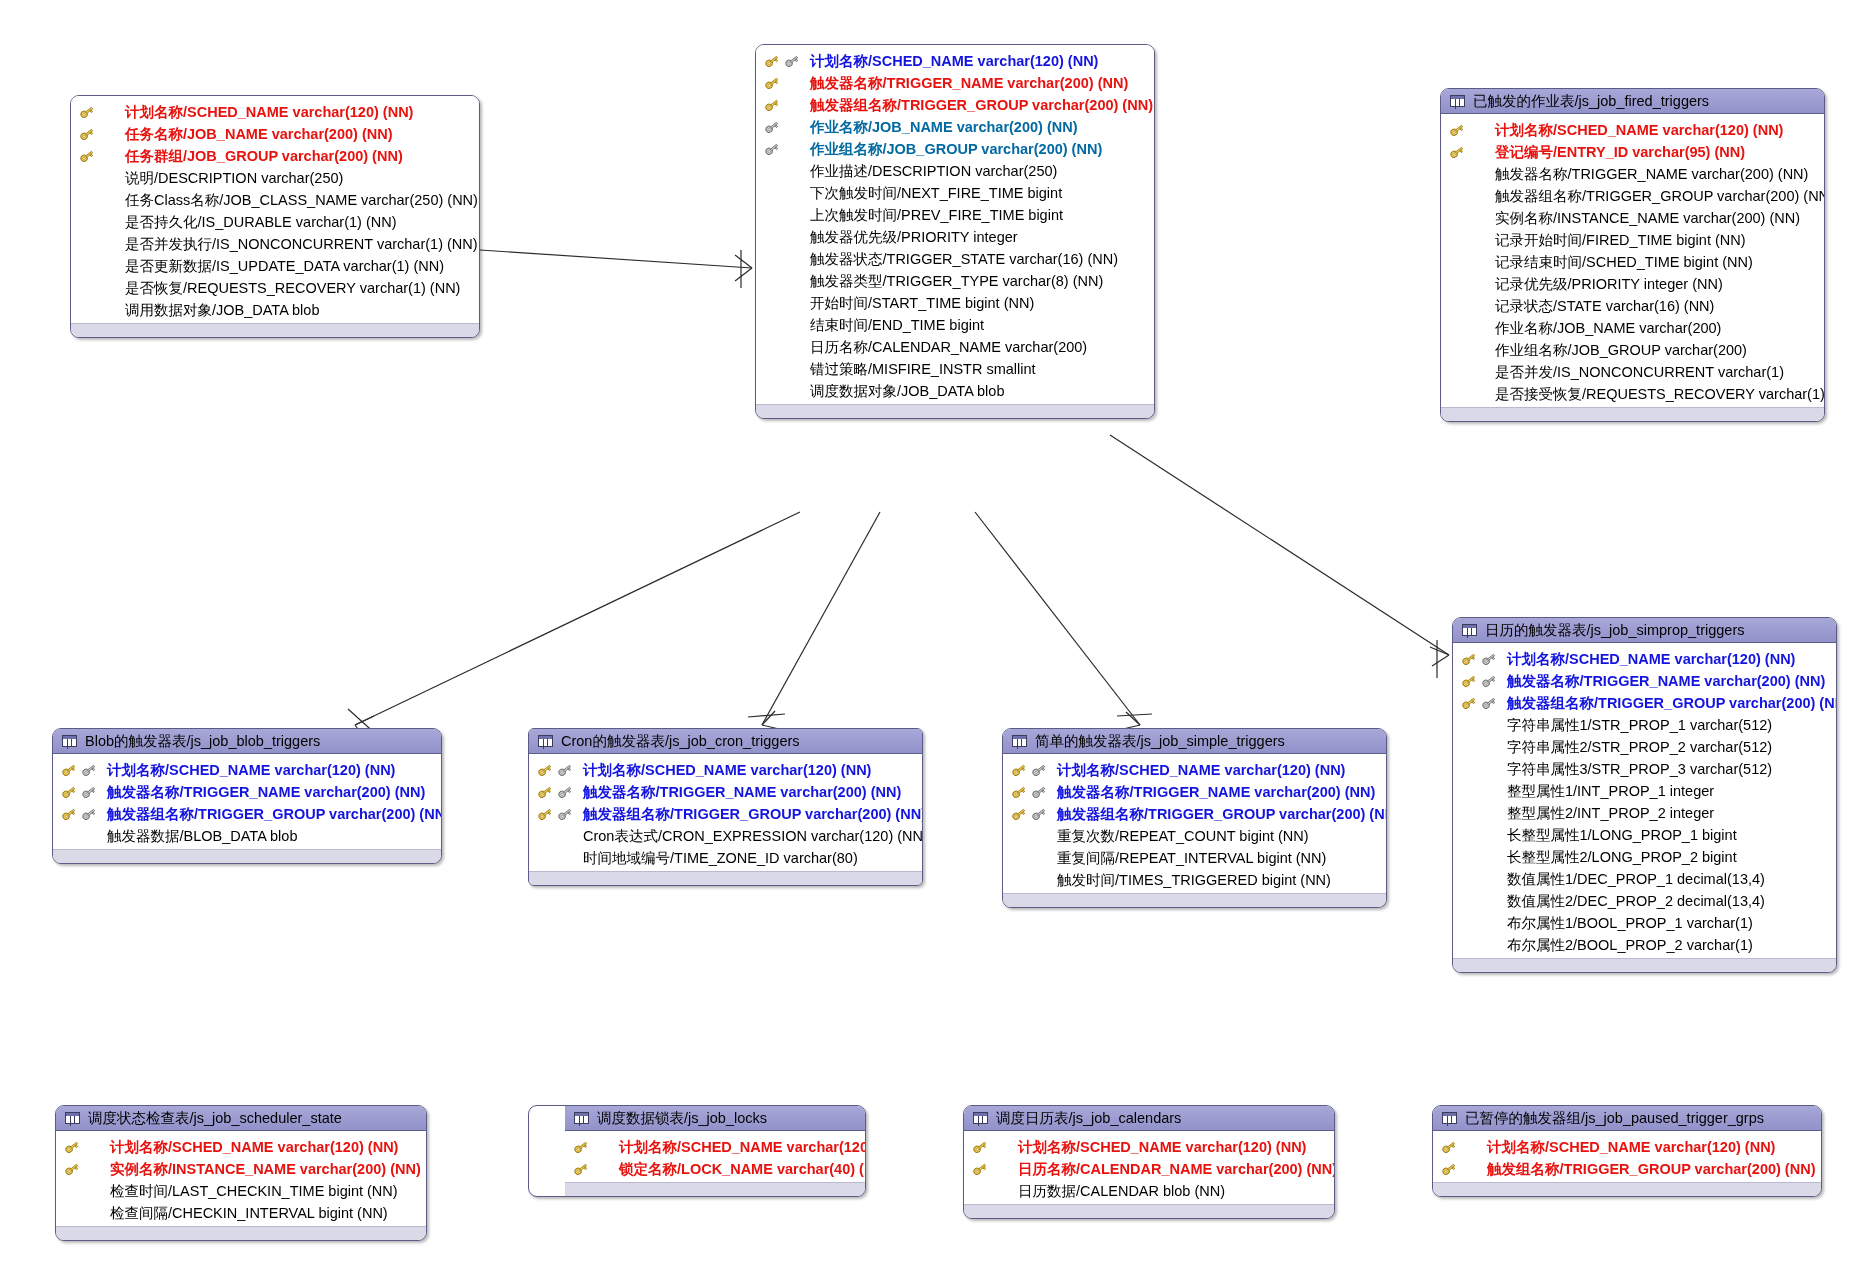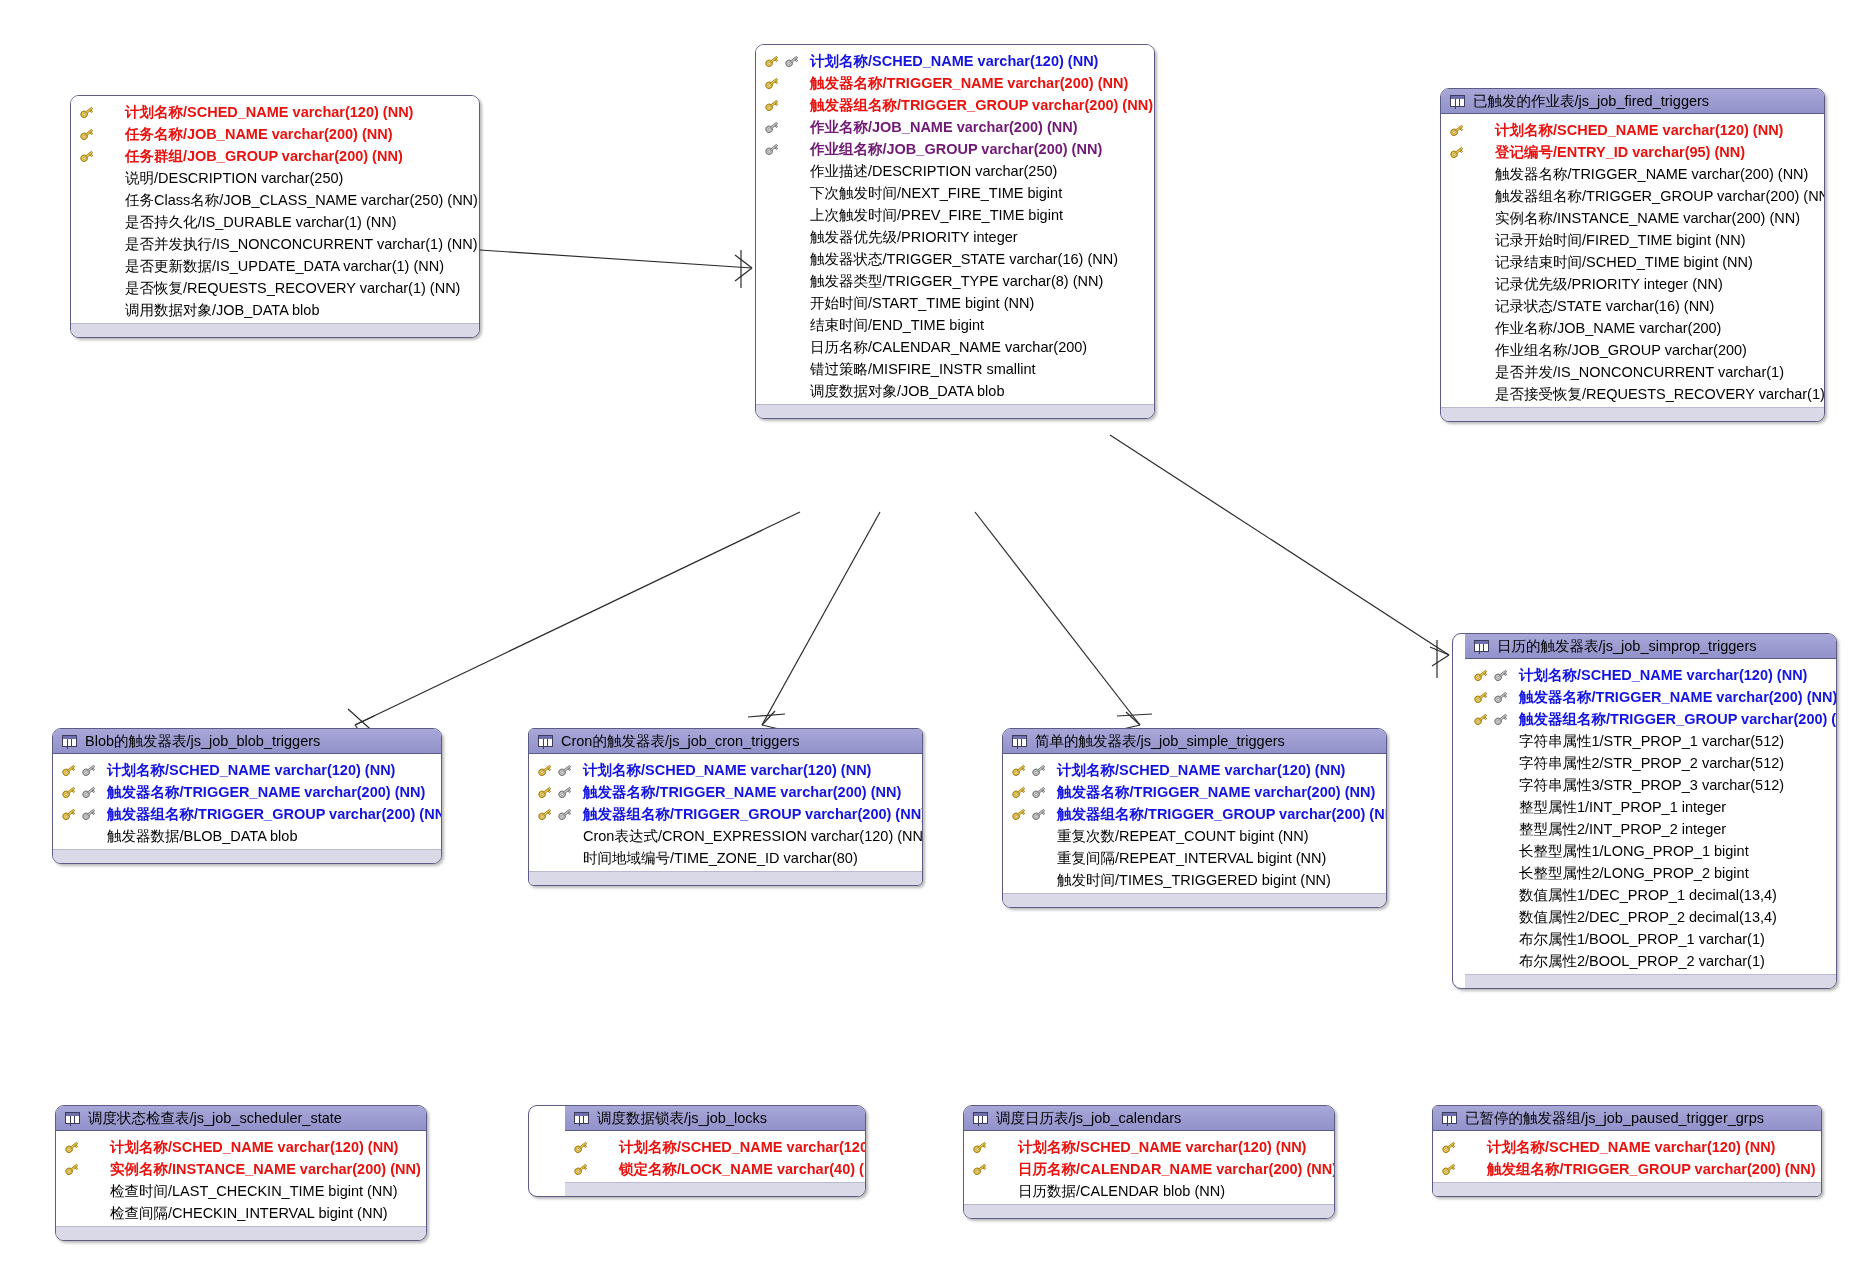--- a/index.html
+++ b/index.html
@@ -111,21 +111,21 @@
     display: inline-block;
   }
   .key svg { display: block; }
   .field-text {
     font-size: 14.5px;
     line-height: 1;
     color: #000000;
   }
   .f-pk  { color: #e8120f; font-weight: bold; }
   .f-pfk { color: #1414e0; font-weight: bold; }
-  .f-fk  { color: #701a75; font-weight: bold; }
+  .f-fk  { color: #0369a1; font-weight: bold; }
   .f-plain { color: #000000; font-weight: normal; }
   .link-line {
     stroke: #2b2b2b;
     stroke-width: 1.2;
     fill: none;
   }
 </style>
 </head>
 <body>
 
@@ -458,21 +458,21 @@
             <span class="keys"></span>
             <span class="field-text f-plain">是否并发/IS_NONCONCURRENT varchar(1)</span>
           </div>
           <div class="field">
             <span class="keys"></span>
             <span class="field-text f-plain">是否接受恢复/REQUESTS_RECOVERY varchar(1)</span>
           </div>
         </div>
         <div class="entity-footer"></div>
       </div>
-      <div class="entity" style="left: 1452px; top: 633px; width: 385px; padding-left: 12px;">
+      <div class="entity" style="left: 1452px; top: 617px; width: 385px;">
         <div class="entity-header">
           <span class="tbl-icon"></span>
           <span class="entity-title">日历的触发器表/js_job_simprop_triggers</span>
         </div>
         <div class="entity-body">
           <div class="field">
             <span class="keys">
               <span class="key">
                 <svg width="16" height="14" viewBox="0 0 16 14" xmlns="http://www.w3.org/2000/svg">
                   <g transform="rotate(-38 8 7)">
@@ -991,21 +991,21 @@
             </span>
             <span class="field-text f-pk">日历名称/CALENDAR_NAME varchar(200) (NN)</span>
           </div>
           <div class="field">
             <span class="keys"></span>
             <span class="field-text f-plain">日历数据/CALENDAR blob (NN)</span>
           </div>
         </div>
         <div class="entity-footer"></div>
       </div>
-      <div class="entity" style="left: 1432px; top: 1105px; width: 390px; border-radius: 6px;">
+      <div class="entity" style="left: 1432px; top: 1105px; width: 390px;">
         <div class="entity-header">
           <span class="tbl-icon"></span>
           <span class="entity-title">已暂停的触发器组/js_job_paused_trigger_grps</span>
         </div>
         <div class="entity-body">
           <div class="field">
             <span class="keys">
               <span class="key">
                 <svg width="16" height="14" viewBox="0 0 16 14" xmlns="http://www.w3.org/2000/svg">
                   <g transform="rotate(-38 8 7)">

